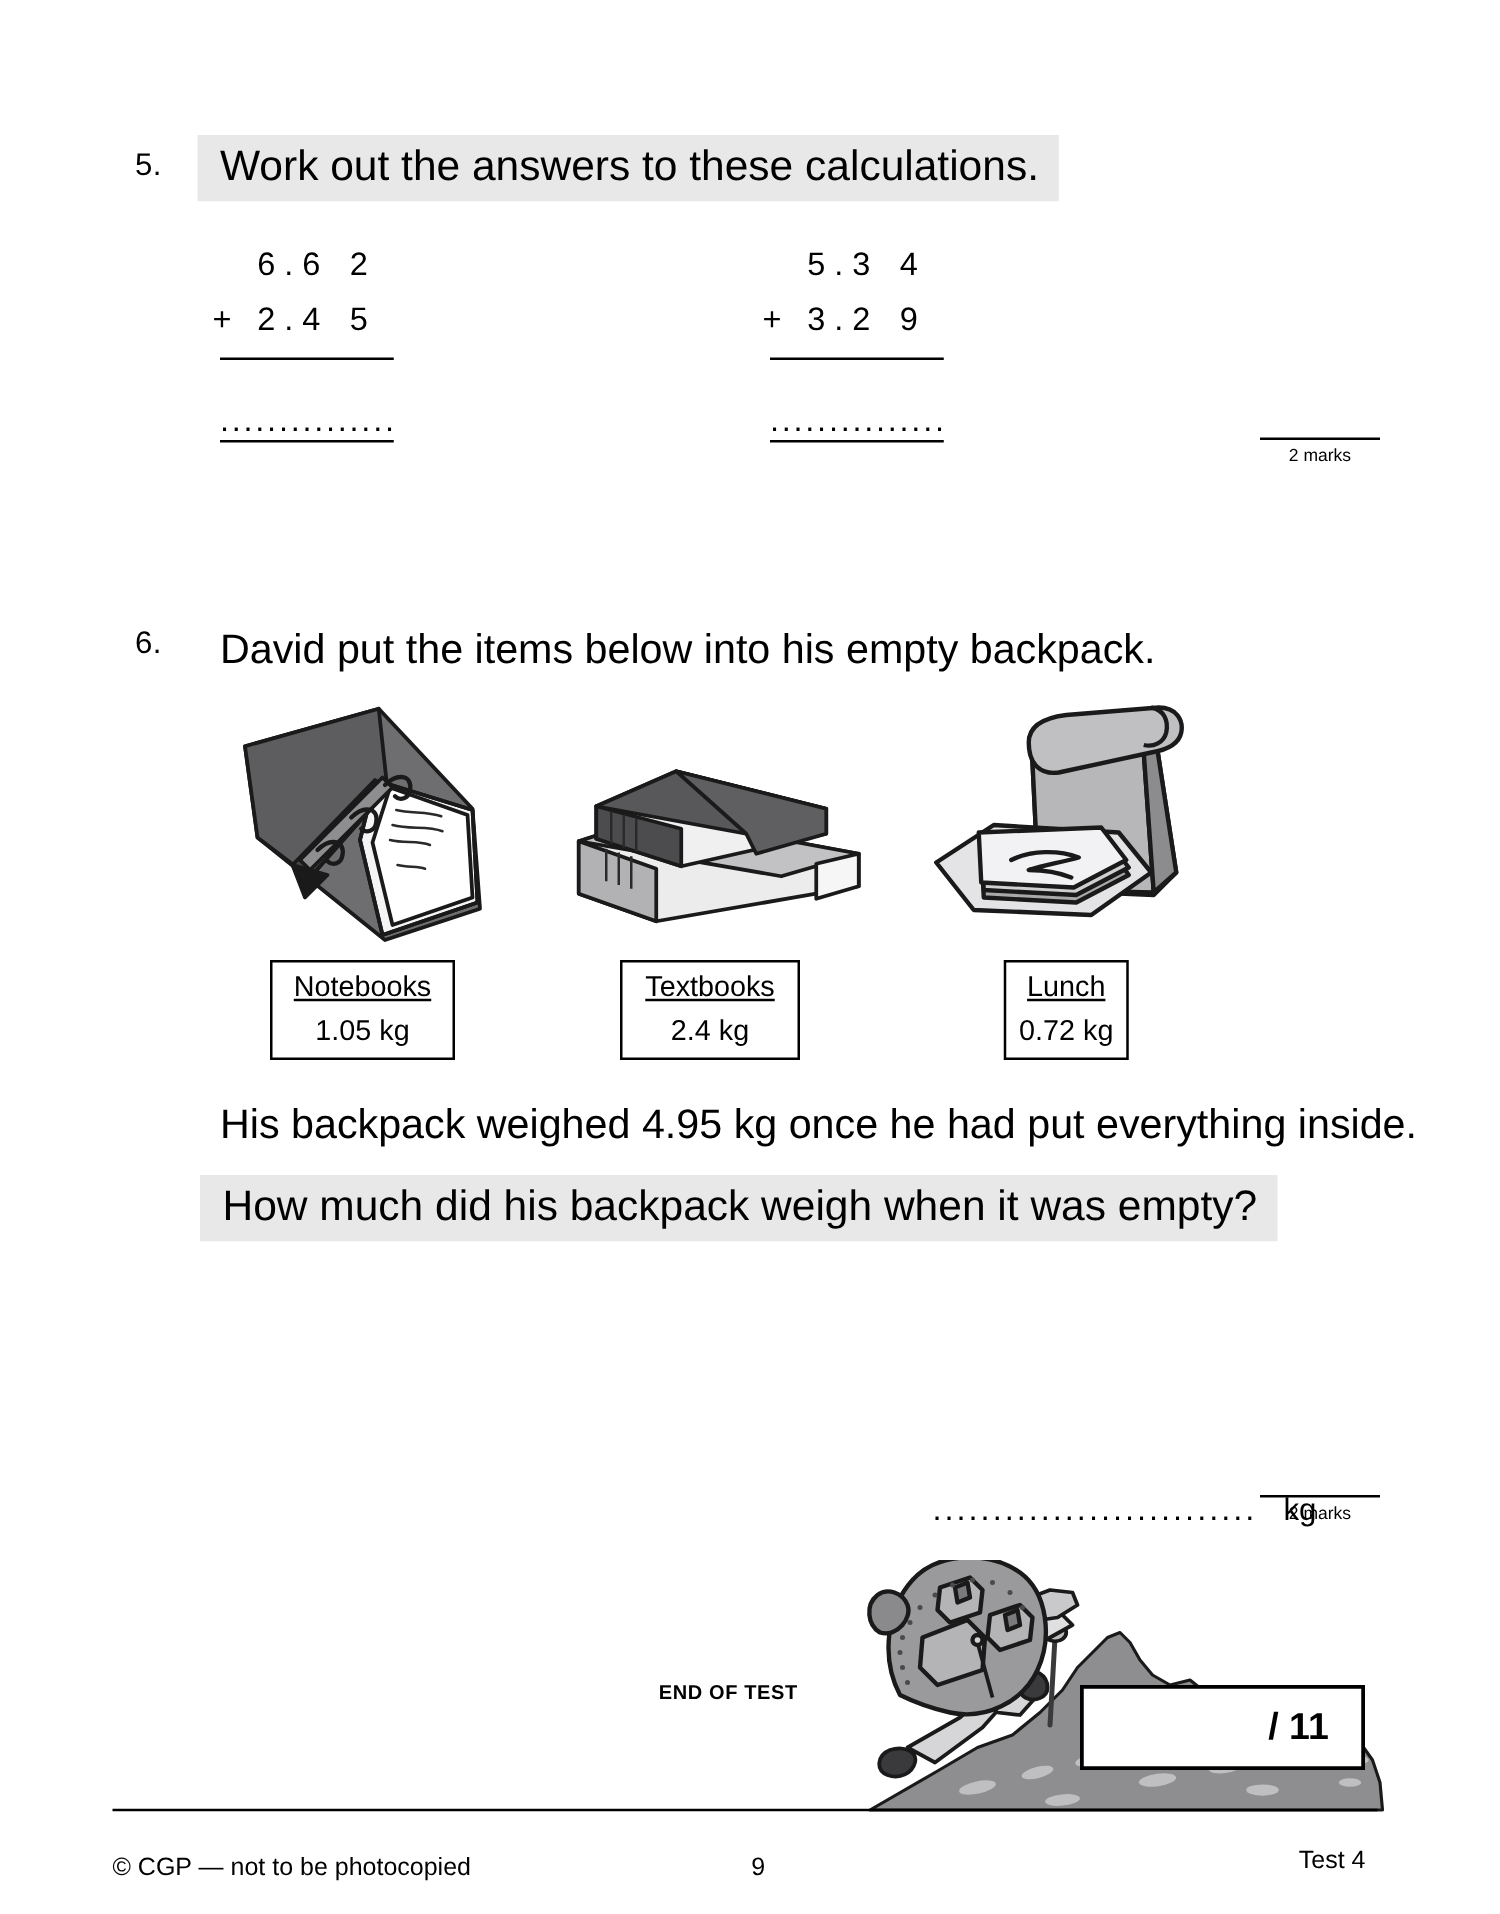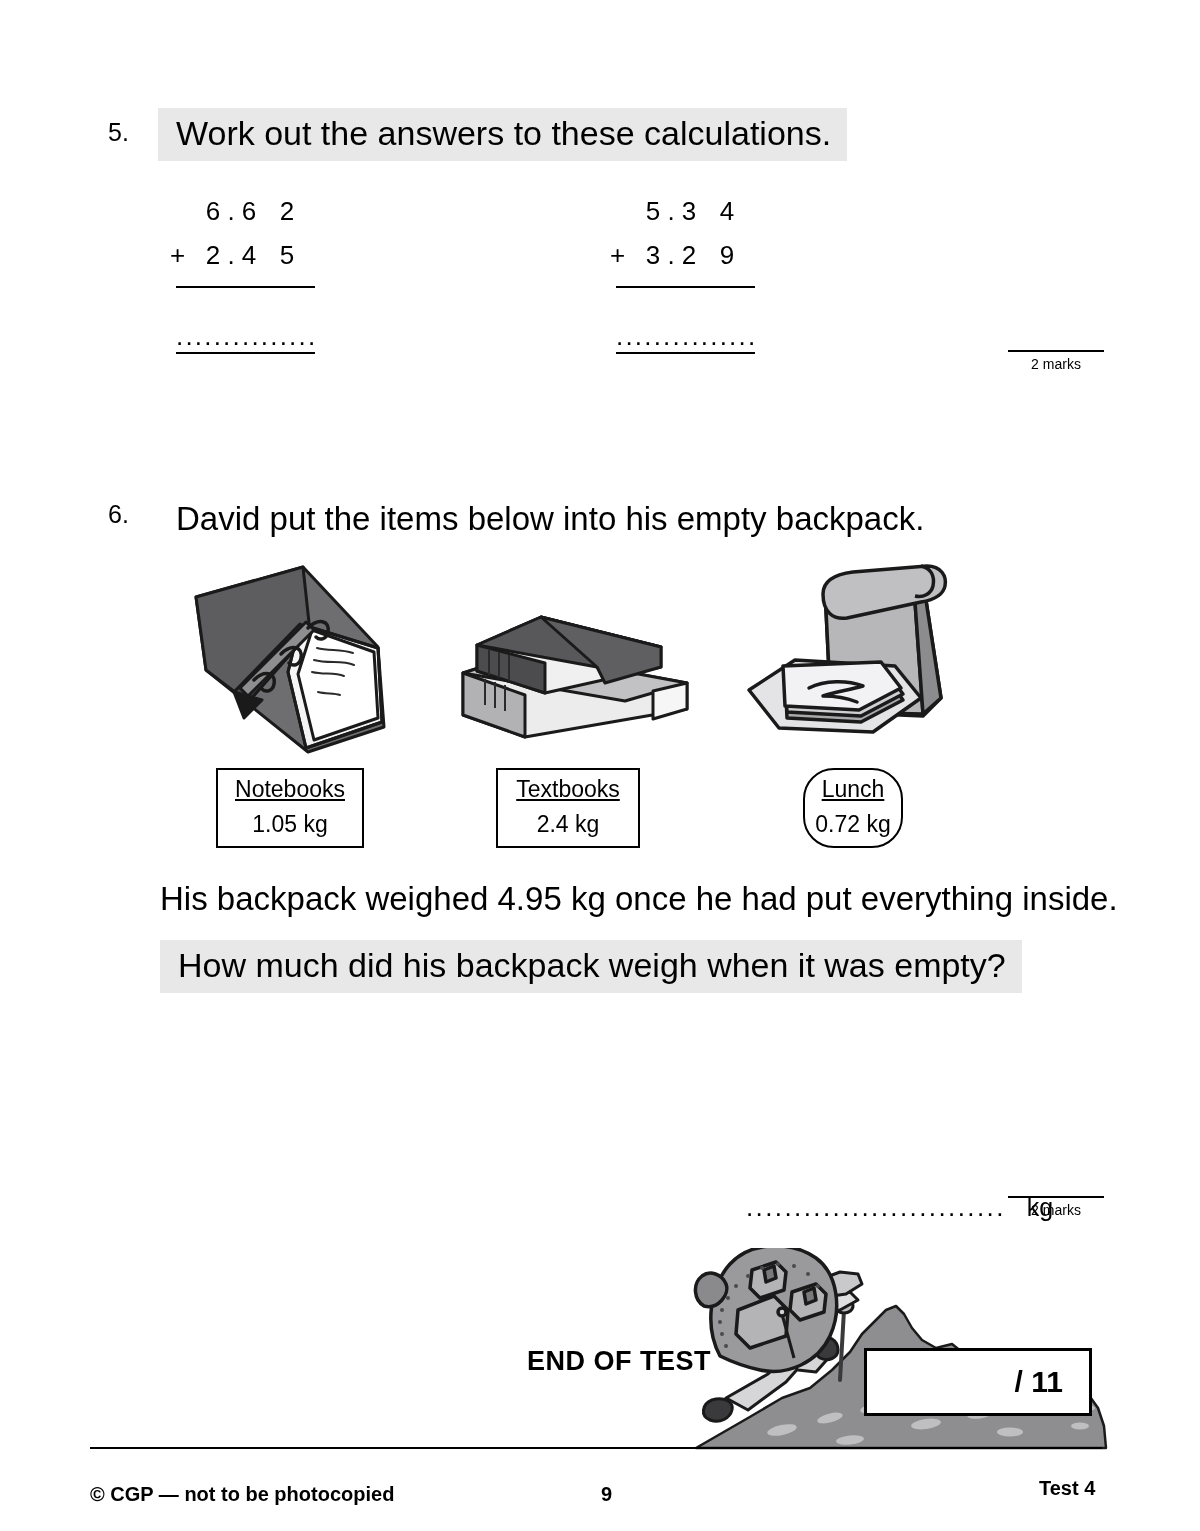--- a/index.html
+++ b/index.html
@@ -136,21 +136,21 @@
     white-space: nowrap;
   }
   .ansline .dotfill {
     letter-spacing: 2.4px;
     font-size: 26px;
   }
 
   
   .endoftest {
     position: absolute;
-    font-size: 27px;
+    font-size: 16px;
     font-weight: bold;
     letter-spacing: 0.5px;
   }
   .scorebox {
     position: absolute;
     border: 3px solid #000;
     background: #ffffff;
     box-sizing: border-box;
     display: flex;
     align-items: center;
@@ -163,21 +163,20 @@
 
   
   .footrule {
     position: absolute;
     border-top: 2.5px solid #000;
   }
   .foot {
     position: absolute;
     font-size: 20px;
     white-space: nowrap;
-    font-weight: bold;
   }
 
   svg { display: block; }
 </style>
 </head>
 <body>
 
 <div class="page">
 
   <div class="qnum" style="left:108px; top:118px;">5.</div>
@@ -329,26 +328,26 @@
       <g stroke="#1a1a1a" stroke-width="3.5" stroke-linejoin="round">
         <path d="M14 142 L60 112 L160 118 L186 150 L138 184 L44 180 Z" fill="#e4e4e6"></path>
         <path d="M50 128 L148 124 L168 152 L126 174 L52 170 Z" fill="#a9a9ab"></path>
         <path d="M50 124 L148 120 L168 146 L126 168 L52 164 Z" fill="#cfcfd1"></path>
         <path d="M48 118 L146 114 L166 140 L124 162 L50 158 Z" fill="#f2f2f4"></path>
       </g>
       <path d="M74 140 c16 -8 38 -8 54 -2 c-14 4 -28 6 -40 10 c12 0 24 2 34 6" fill="none" stroke="#1a1a1a" stroke-width="3.5" stroke-linecap="round" stroke-linejoin="round"></path>
     </svg>
   </div>
 
-  <div class="item-label" style="left:803px; top:768px; width:100px;border-radius:31px;">
+  <div class="item-label" style="left:803px; top:768px; width:100px;">
     <span class="name">Lunch</span>
     <span class="weight">0.72 kg</span>
   </div>
 
-  <div class="plain" style="left:160px; top:880px;">His backpack weighed 4.95 kg once he had put everything inside.</div>
+  <div class="plain" style="left:176px; top:880px;">His backpack weighed 4.95 kg once he had put everything inside.</div>
 
   <div style="position:absolute; left:160px; top:940px;">
     <span class="hl">How much did his backpack weigh when it was empty?</span>
   </div>
 
   <div class="ansline" style="left:746px; top:1192px;">
     <span class="dotfill">...........................</span>
     <span style="padding-left:14px;">kg</span>
   </div>
 

